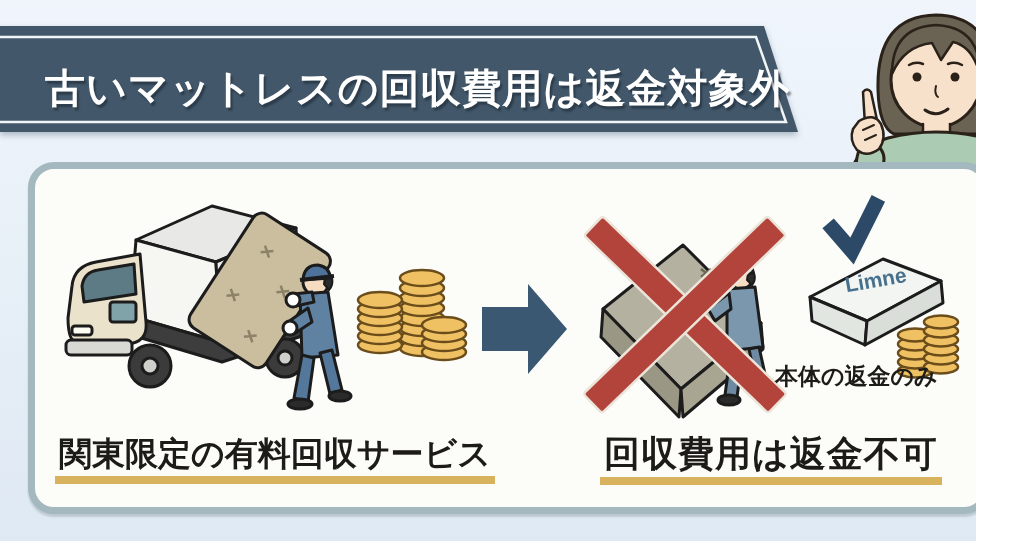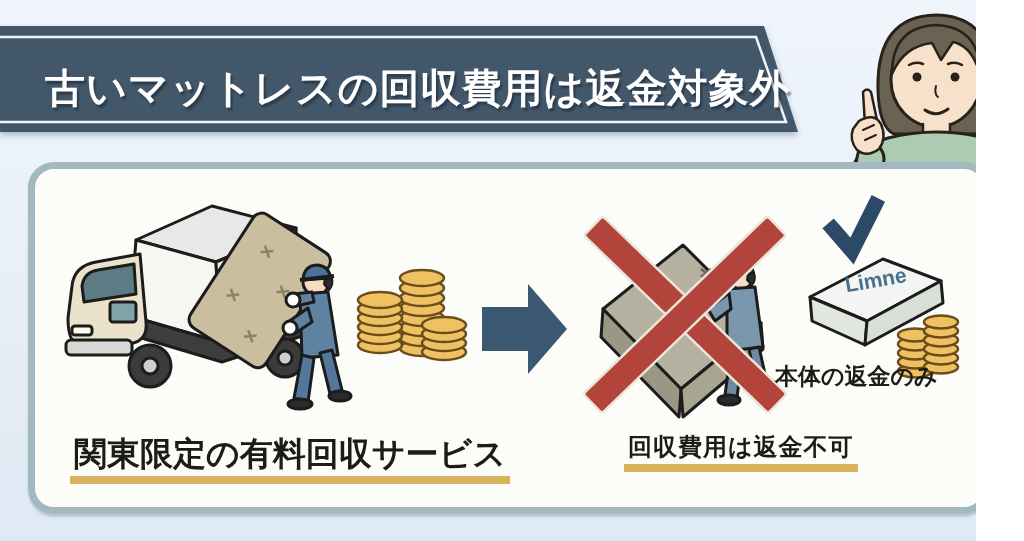--- a/index.html
+++ b/index.html
@@ -15,22 +15,22 @@
   .woman{position:absolute;left:822px;top:0;z-index:1;}
   
   .card{position:absolute;left:28px;top:162px;width:948px;height:338px;z-index:2;
         background:#fcfcf9;border:7px solid #a3b8bf;border-radius:26px;
         box-shadow:0 3px 2px rgba(120,140,150,.35);}
   .truck-scene{position:absolute;left:15px;top:21px;}
   .arrow{position:absolute;left:447px;top:115px;}
   .right-scene{position:absolute;left:530px;top:16px;}
   .caption{position:absolute;font-weight:900;color:#1d1b18;white-space:nowrap;
            border-bottom:8px solid #d9b25e;padding:0 4px 3px 4px;line-height:1.15;}
-  .caption-left{left:20px;top:266px;font-size:33px;margin-left:15px;}
-  .caption-right{left:589px;top:264px;font-size:24px;letter-spacing:1px;}
+  .caption-left{left:20px;top:266px;font-size:33px;}
+  .caption-right{left:565px;top:264px;font-size:36px;letter-spacing:1px;}
   .refund-note{position:absolute;left:740px;top:192px;font-size:23px;font-weight:900;
            color:#1d1b18;white-space:nowrap;z-index:3;}
 </style>
 </head>
 <body>
 
 <div class="stage">
 
   <svg class="banner-svg" width="840" height="112" viewBox="0 0 840 112">
     <polygon points="0,2 764,2 798,108 0,108" fill="#42586a"></polygon>

